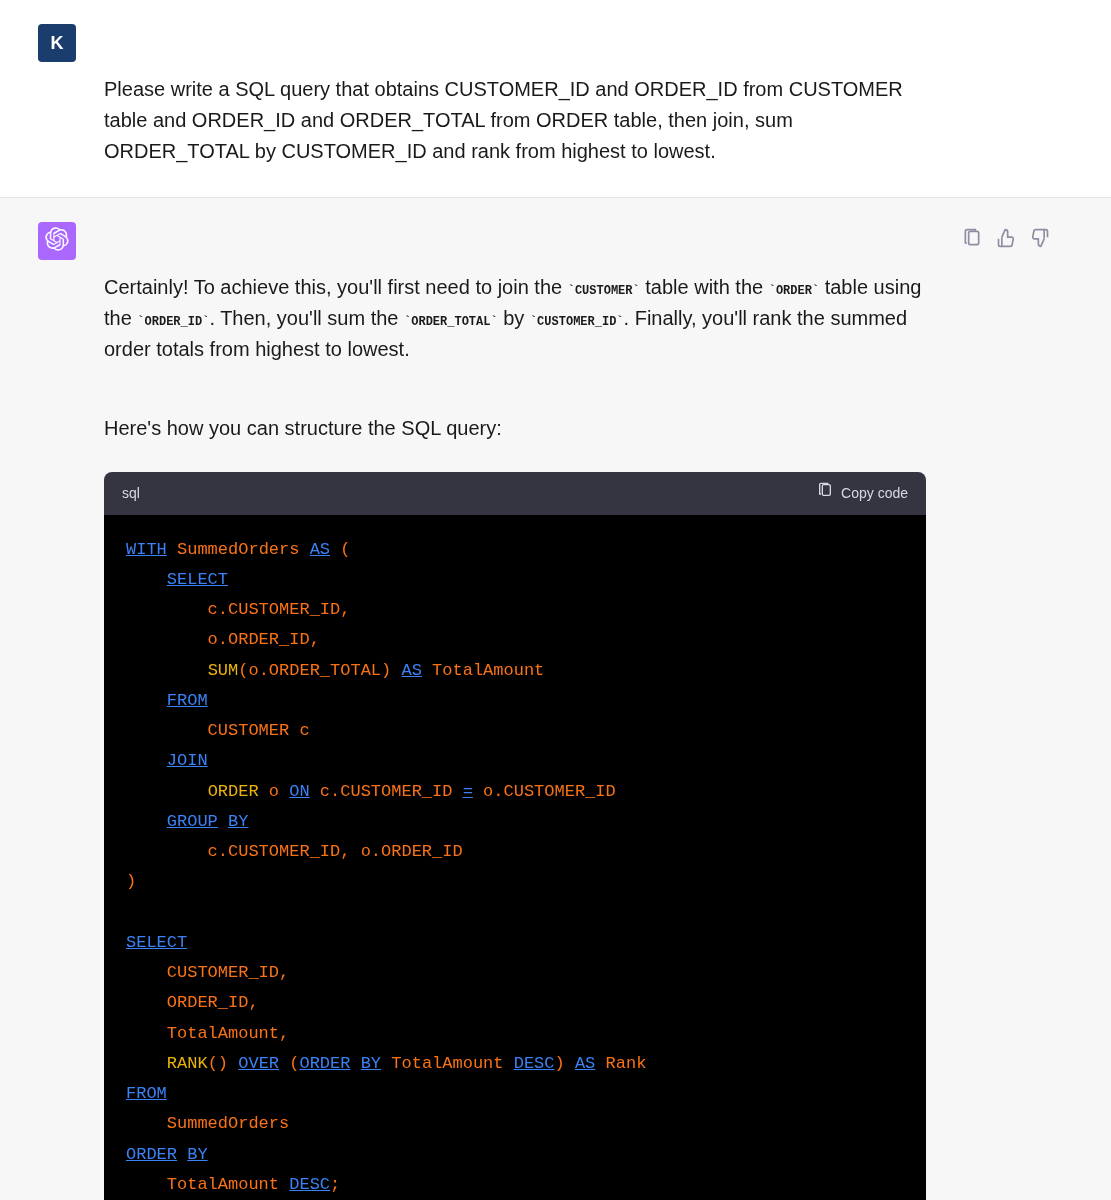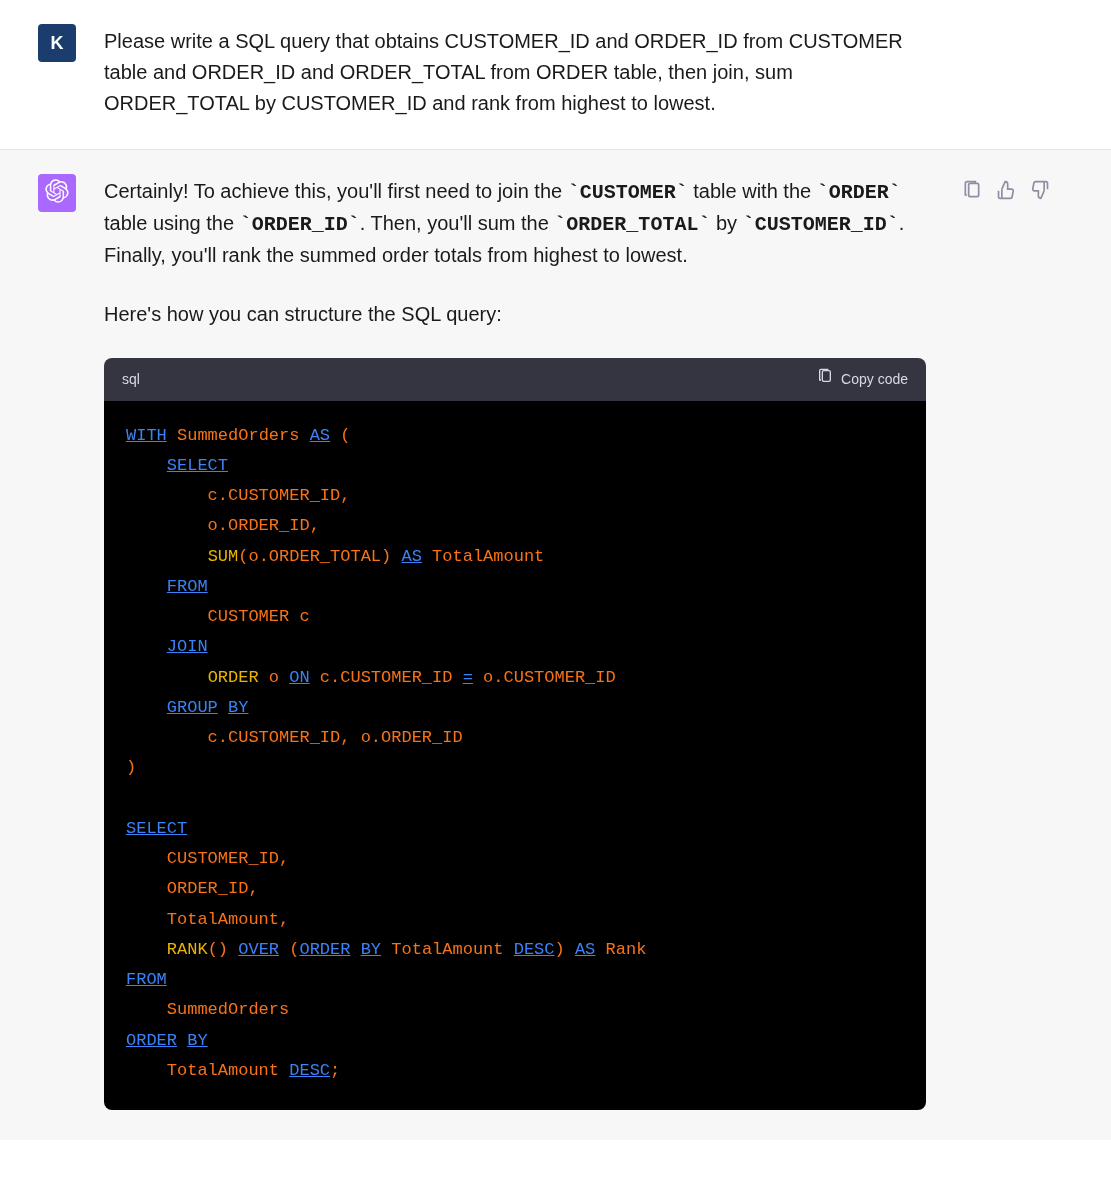--- a/index.html
+++ b/index.html
@@ -48,25 +48,26 @@
   .content {
     flex: 1;
     font-size: 20px;
     line-height: 1.55;
     color: #1a1a1a;
     padding-top: 2px;
     max-width: 830px;
   }
   .content p {
     margin-bottom: 28px;
+    margin-top: 48px;
   }
   .content p:last-child { margin-bottom: 0; }
   code.inline {
     font-family: "SFMono-Regular", Consolas, "Liberation Mono", Menlo, monospace;
-    font-size: 20px;
+    font-size: 12px;
     background: transparent;
     font-weight: 700;
     white-space: nowrap;
     text-align: right;
   }
   .actions {
     display: flex;
     gap: 14px;
     color: #8e8ea0;
     flex-shrink: 0;

